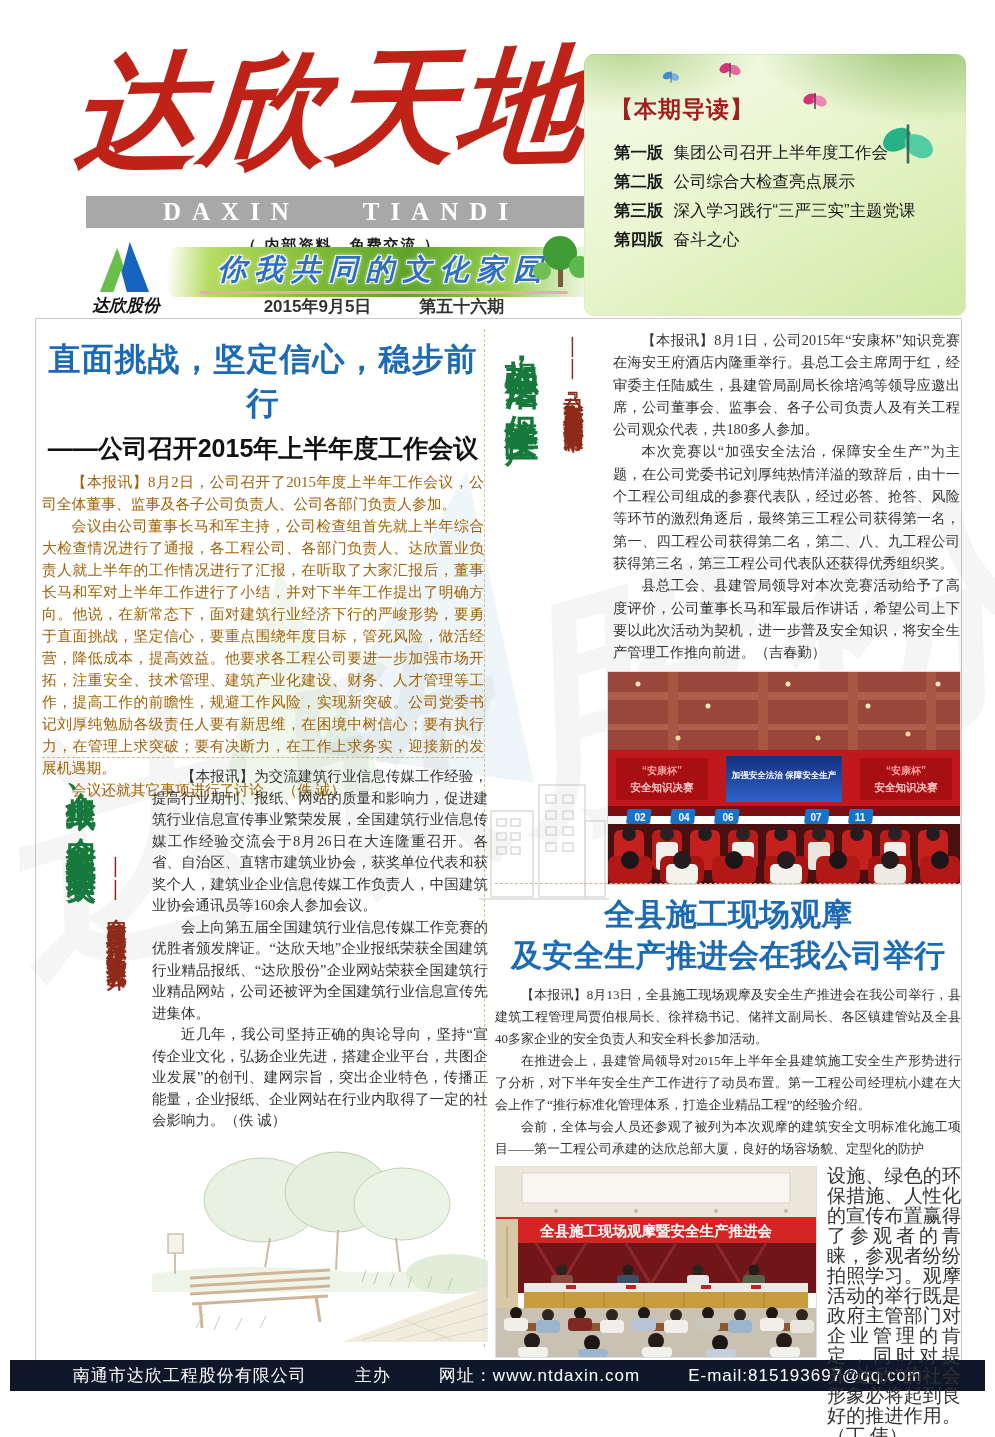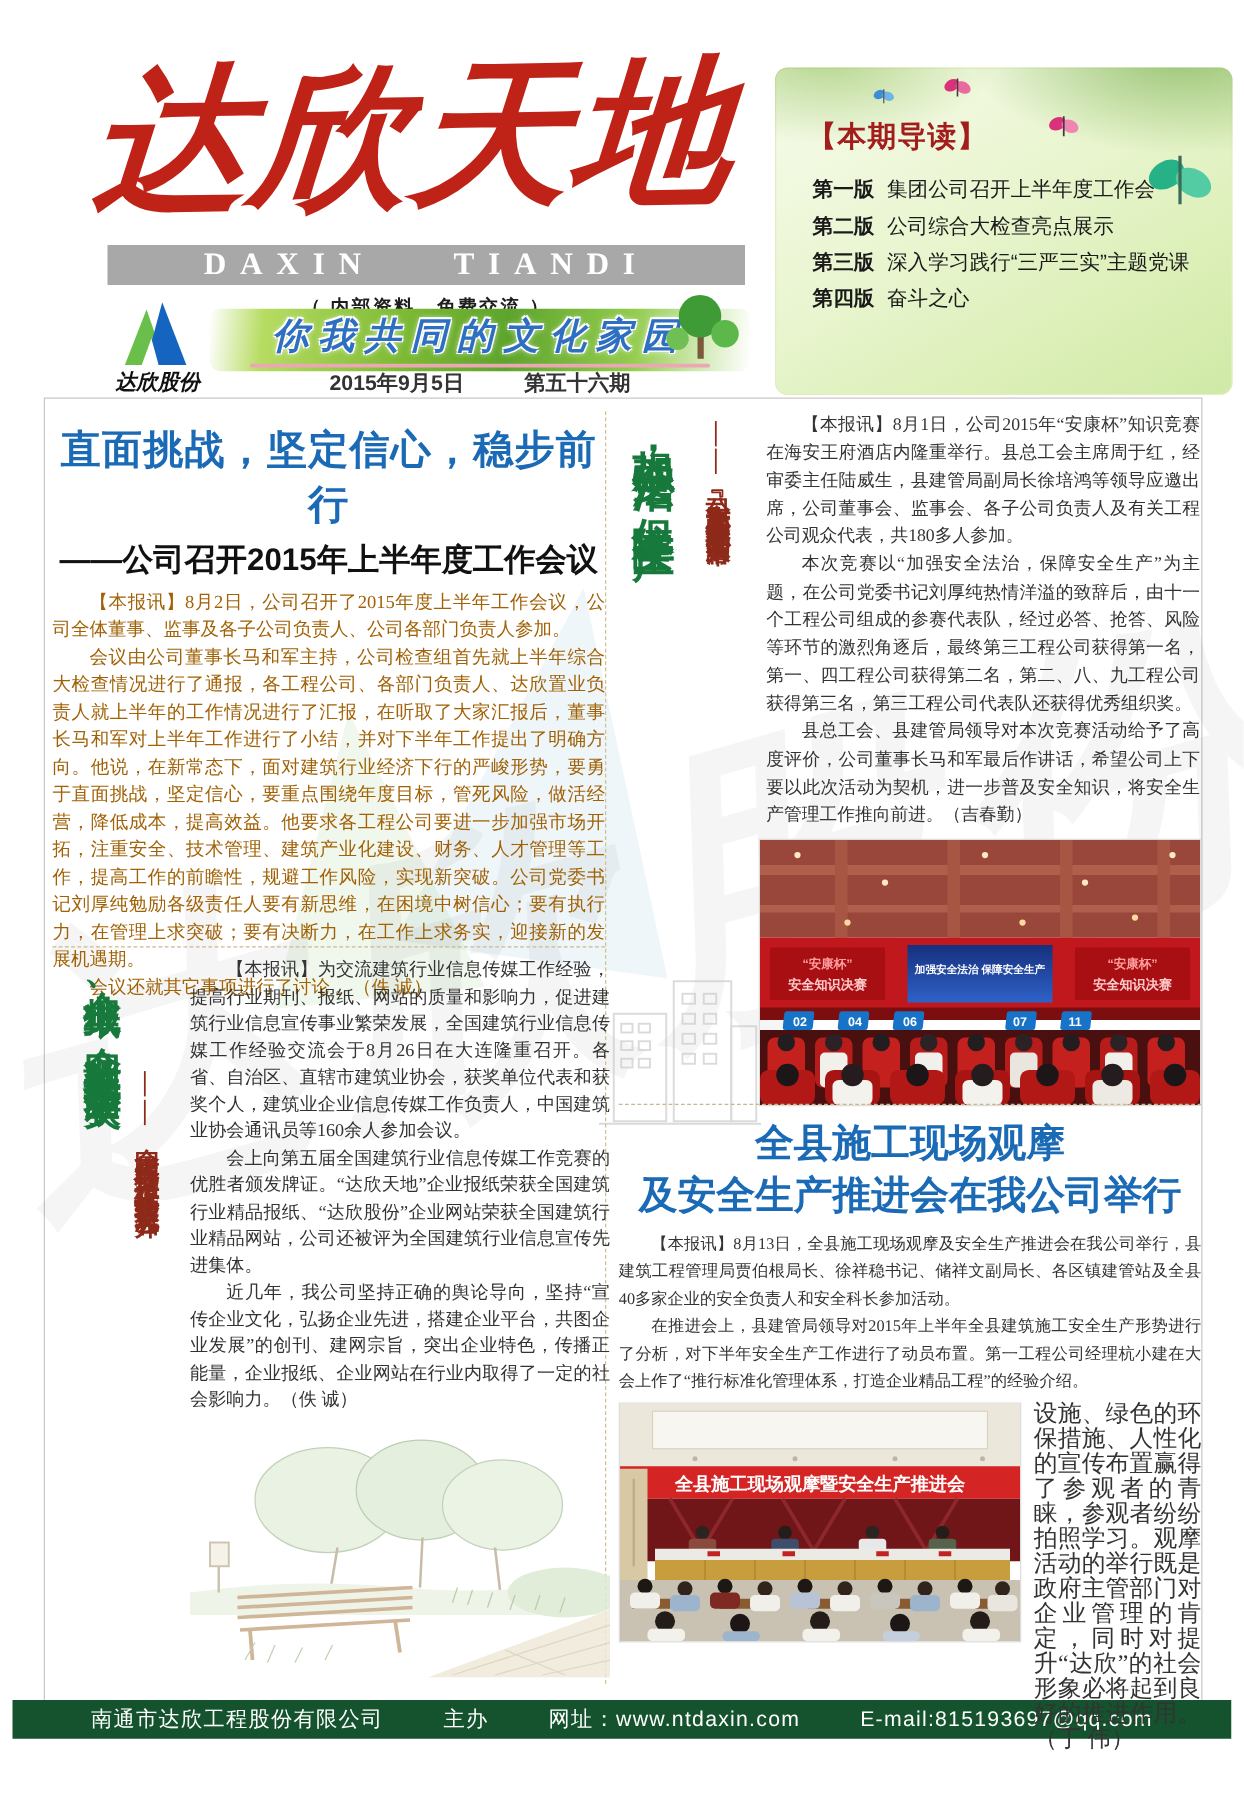--- a/index.html
+++ b/index.html
@@ -24,22 +24,22 @@
     background:linear-gradient(95deg,rgba(255,255,255,0) 0%,#b7dc62 10%,#7ebb35 35%,#5ea42c 55%,#93cc4e 78%,rgba(255,255,255,0) 100%);}
   .mh-slogan{position:absolute;left:0;top:2px;width:100%;text-align:center;font-size:29px;line-height:40px;
     font-weight:bold;font-style:italic;color:#2f6fc2;letter-spacing:8px;font-family:"Liberation Serif",serif;
     text-shadow:-1px -1px 0 #fff,1px -1px 0 #fff,-1px 1px 0 #fff,1px 1px 0 #fff,0 0 5px #fff;}
   .mh-underline{position:absolute;left:32px;bottom:3px;width:368px;height:3px;background:#eba7b4;border-radius:2px;}
   .mh-trees{position:absolute;right:-6px;top:-24px;}
   .mh-dateline{position:absolute;left:168px;top:295px;width:432px;display:flex;justify-content:center;gap:48px;
     font-weight:bold;font-size:17px;color:#333;text-shadow:0 1px 2px #fff;}
 
   
-  .guide-box{position:absolute;left:620px;top:54px;width:366px;height:262px;border-radius:10px;overflow:hidden;
-    background:linear-gradient(150deg,#f7fbec,#e9f5cf 45%,#dbefb6 75%,#cfe9a6);box-shadow:inset 0 0 0 1px #e0eec0;}
+  .guide-box{position:absolute;left:584px;top:54px;width:366px;height:262px;border-radius:10px;overflow:hidden;
+    background:linear-gradient(150deg,#f7fbec,#e9f5cf 45%,#dbefb6 75%,#cfe9a6);box-shadow:inset 0 0 0 1px #e0eec0;padding-left:16px;}
   .guide-leaf{position:absolute;pointer-events:none;}
   .gl-left{left:-20px;top:-18px;width:200px;height:80px;background:radial-gradient(ellipse at 30% 10%,rgba(125,182,62,.55),rgba(125,182,62,0) 70%);}
   .gl-right{right:-30px;top:-22px;width:240px;height:90px;background:radial-gradient(ellipse at 70% 10%,rgba(95,160,48,.6),rgba(95,160,48,0) 72%);}
   .guide-title{position:absolute;left:26px;top:40px;font-size:23px;font-weight:bold;color:#a31d1d;letter-spacing:1px;}
   .guide-items{position:absolute;left:30px;top:84px;width:320px;}
   .guide-item{font-size:16.5px;line-height:29px;color:#1a1a1a;white-space:nowrap;}
   .guide-item .lab{font-weight:bold;margin-right:10px;}
   .butterfly{position:absolute;}
 
   
@@ -77,21 +77,21 @@
 
   .br-zone{position:absolute;left:459px;top:564px;width:466px;border-top:1px dashed #c9b98a;padding-top:10px;}
   .br-head{font-size:31px;line-height:41px;color:#1a6ab5;text-align:center;font-weight:bold;margin:0;}
   .br-body{margin-top:8px;font-size:13px;line-height:22px;color:#333;}
   .photo-row{display:flex;gap:10px;margin-top:6px;}
   .photo2{flex-shrink:0;width:320px;height:190px;border:1px solid #ddd;}
   .wrap-text{flex:1;font-size:19px;line-height:20px;color:#333;}
   .wrap-text p{text-indent:0;}
 
   
-  .footer{position:absolute;left:10px;top:1360px;width:975px;height:31px;background:#14532d;color:#fff;
+  .footer{position:absolute;left:10px;top:1360px;width:975px;height:31px;background:#0f172a;color:#fff;
     display:flex;align-items:center;justify-content:center;gap:48px;font-size:17px;letter-spacing:1px;}
 </style>
 </head>
 <body>
 
 <div class="page">
 
   <div>
     <div class="mh-title">达欣天地</div>
     <div class="mh-enbar">
@@ -352,20 +352,21 @@
         </g>
       </svg>
     </div>
 
     <div class="br-zone layer">
       <h2 class="br-head">全县施工现场观摩</h2>
       <h2 class="br-head">及安全生产推进会在我公司举行</h2>
       <div class="br-body serif">
         <p>【本报讯】8月13日，全县施工现场观摩及安全生产推进会在我公司举行，县建筑工程管理局贾伯根局长、徐祥稳书记、储祥文副局长、各区镇建管站及全县40多家企业的安全负责人和安全科长参加活动。</p>
         <p>在推进会上，县建管局领导对2015年上半年全县建筑施工安全生产形势进行了分析，对下半年安全生产工作进行了动员布置。第一工程公司经理杭小建在大会上作了“推行标准化管理体系，打造企业精品工程”的经验介绍。</p>
+        <p>会前，全体与会人员还参观了被列为本次观摩的建筑安全文明标准化施工项目——第一工程公司承建的达欣总部大厦，良好的场容场貌、定型化的防护</p>
         <div class="photo-row">
           <svg class="photo2" viewBox="0 0 320 190">
             <rect width="320" height="52" fill="#ece7db"></rect>
             <rect x="26" y="6" width="268" height="30" fill="#f8f6f0" stroke="#d9d3c4"></rect>
             <circle cx="60" cy="44" r="2" fill="#bdb6a6"></circle>
               <circle cx="140" cy="44" r="2" fill="#bdb6a6"></circle>
             <circle cx="220" cy="44" r="2" fill="#bdb6a6"></circle>
               <circle cx="290" cy="44" r="2" fill="#bdb6a6"></circle>
             <rect y="50" width="320" height="26" fill="#d42524"></rect>
             <text x="160" y="69" text-anchor="middle" font-size="14.5" font-weight="bold" fill="#ffffff">全县施工现场观摩暨安全生产推进会</text>

